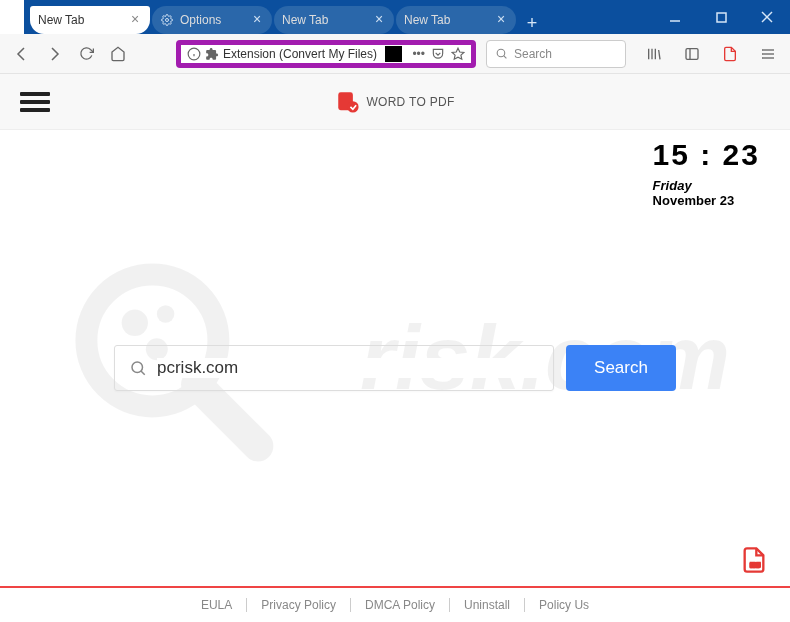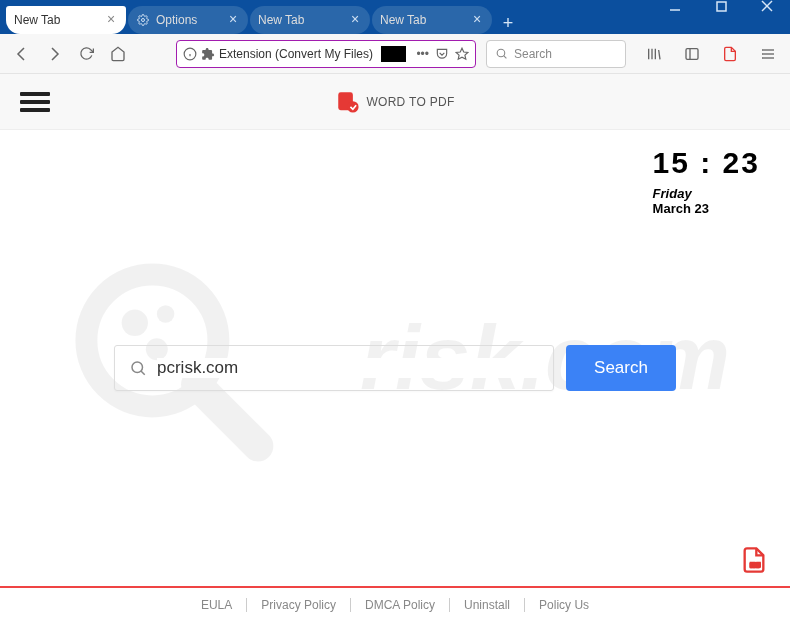--- a/index.html
+++ b/index.html
@@ -1,50 +1,50 @@
 <!DOCTYPE html>
 <html><head>
 <meta charset="utf-8">
 <style>
 * { margin: 0; padding: 0; box-sizing: border-box; font-family: -apple-system, BlinkMacSystemFont, "Segoe UI", Arial, sans-serif; }
 body { width: 790px; height: 622px; background: #fff; overflow: hidden; position: relative; }
 
 
-.titlebar { height: 34px; background: linear-gradient(#0b4f9e, #0b4f9e); display: flex; align-items: flex-start; }
+.titlebar { height: 34px; background: linear-gradient(#0b4f9e, #0b4f9e); display: flex; align-items: center; margin-left: 24px; }
 .tabs { display: flex; flex: 1; align-items: flex-end; height: 100%; padding-left: 6px; }
 .tab { display: flex; align-items: center; height: 28px; padding: 0 8px; margin-right: 2px; font-size: 12px; color: #ddd; background: #2a67aa; min-width: 120px; max-width: 150px; position: relative; cursor: pointer; border-radius: 14px; }
 .tab.active { background: #fff; color: #333; border-top-left-radius: 3px; border-top-right-radius: 3px; }
 .tab .tab-label { flex: 1; white-space: nowrap; overflow: hidden; text-overflow: ellipsis; }
 .tab .tab-close { width: 14px; height: 14px; font-size: 14px; line-height: 12px; text-align: center; color: #888; cursor: pointer; }
 .tab:not(.active) .tab-close { color: #cfe0f3; }
 .tab-icon { width: 14px; height: 14px; margin-right: 6px; display: inline-flex; align-items: center; justify-content: center; }
 .newtab-btn { width: 28px; display: flex; align-items: center; justify-content: center; color: #d6e6f7; font-size: 18px; cursor: pointer; }
 .window-controls { display: flex; }
 .window-btn { width: 46px; display: flex; align-items: center; justify-content: center; color: #d6e6f7; cursor: pointer; }
 
 
 .toolbar { height: 40px; background: #f7f7f7; border-bottom: 1px solid #e4e4e4; display: flex; align-items: center; padding: 0 8px; gap: 4px; }
 .nav-btn { width: 28px; height: 28px; display:flex; align-items:center; justify-content:center; color:#555; cursor:pointer; border-radius:3px;}
-.urlbar { flex: 0 0 300px; height: 28px; border:1px solid #a21caf; border-radius:4px; display:flex; align-items:center; padding:0 6px; margin: 0 6px; background:#fff; font-size:12px; color:#333; gap:4px; }
+.urlbar { flex: 0 0 300px; height: 28px; border:5px solid #a21caf; border-radius:4px; display:flex; align-items:center; padding:0 6px; margin: 0 6px; background:#fff; font-size:12px; color:#333; gap:4px; }
 .urlbar .blackbox { flex:1; height:16px; background:#000; margin-left:4px;}
 .urlbar-icons { display:flex; gap:6px; margin-left:6px; color:#666;}
 .searchfield { flex:1; height:28px; border:1px solid #ccc; border-radius:4px; display:flex; align-items:center; padding:0 8px; color:#888; font-size:12px; background:#fff;}
 .right-icons { display:flex; gap:10px; margin-left:10px; align-items:center;}
 
 
 .ext-toolbar { height: 56px; background:#f8f8f8; border-bottom:1px solid #eee; display:flex; align-items:center; padding:0 20px; }
 .hamburger { width:30px; cursor:pointer; }
 .hamburger div { height:4px; background:#222; margin:4px 0; border-radius:1px;}
 .ext-links { flex:1; display:flex; justify-content:center; gap:28px; }
 .ext-link { display:flex; align-items:center; gap:5px; font-size:12px; color:#555; cursor:pointer; letter-spacing:0.3px;}
 .ext-link .ext-icon { width:26px; height:26px; }
 
 
 .content { position:relative; height: calc(622px - 34px - 40px - 56px - 36px); background:#fff; }
-.clock { position:absolute; top:16px; right:30px; text-align:left; }
+.clock { position:absolute; top:8px; right:30px; text-align:left; }
 .clock-time { font-size:30px; font-weight:bold; color:#000; letter-spacing:2px;}
 .clock-day { font-size:13px; font-weight:bold; color:#000; margin-top:6px;font-style:italic;}
 .clock-date { font-size:13px; font-weight:bold; color:#000; }
 
 .searchbox-wrap { position:absolute; top: 215px; left:50%; transform:translateX(-50%); display:flex; gap:12px; }
 .searchbox { width:440px; height:46px; border:1px solid #ddd; border-radius:3px; display:flex; align-items:center; padding:0 14px; gap:10px; box-shadow:0 1px 2px rgba(0,0,0,0.03);}
 .searchbox input { border:none; outline:none; flex:1; font-size:17px; color:#333; }
 .search-btn { width:110px; height:46px; background:#3b82f6; color:#fff; border:none; border-radius:4px; font-size:17px; cursor:pointer; }
 
 .watermark { position:absolute; inset:0; display:flex; align-items:center; justify-content:center; pointer-events:none; opacity:0.05; }
@@ -230,21 +230,21 @@
       <circle cx="34" cy="34" r="6" fill="#000"></circle>
       <circle cx="48" cy="30" r="4" fill="#000"></circle>
       <circle cx="44" cy="46" r="5" fill="#000"></circle>
     </svg>
     <span class="watermark-text">risk.com</span>
   </div>
 
   <div class="clock">
     <div class="clock-time">15 : 23</div>
     <div class="clock-day">Friday</div>
-    <div class="clock-date">March 23</div>
+    <div class="clock-date">November 23</div>
   </div>
 
   <div class="searchbox-wrap">
     <div class="searchbox">
       <span>
           <svg width="18" height="18" viewBox="0 0 24 24" fill="none" stroke="#888" stroke-width="2">
             <circle cx="11" cy="11" r="7"></circle>
             <line x1="21" y1="21" x2="16" y2="16"></line>
           </svg>
         </span>

